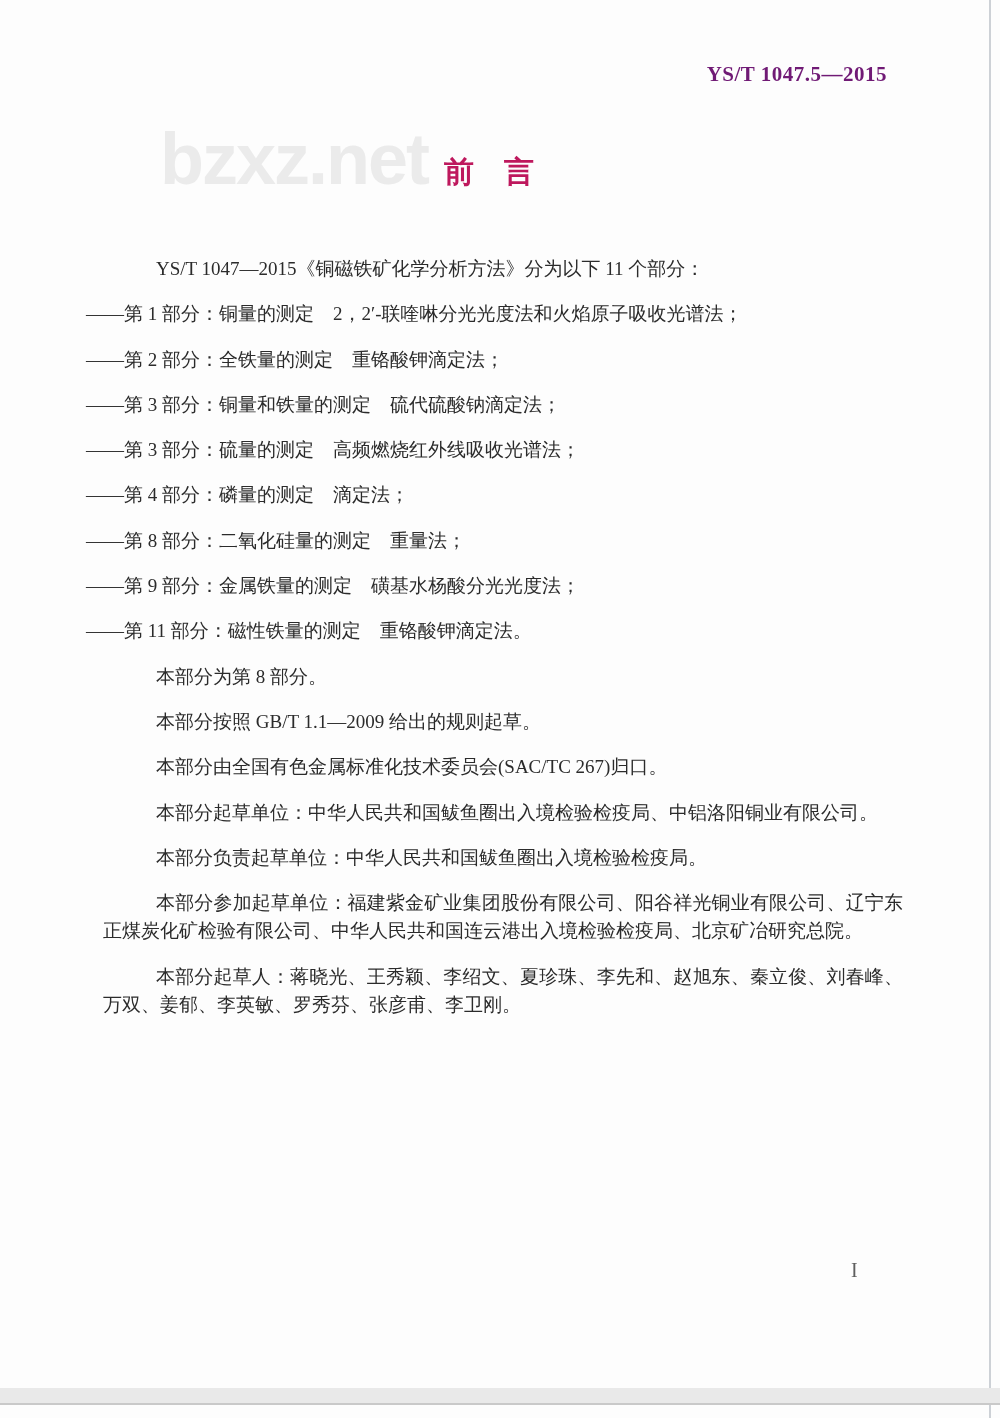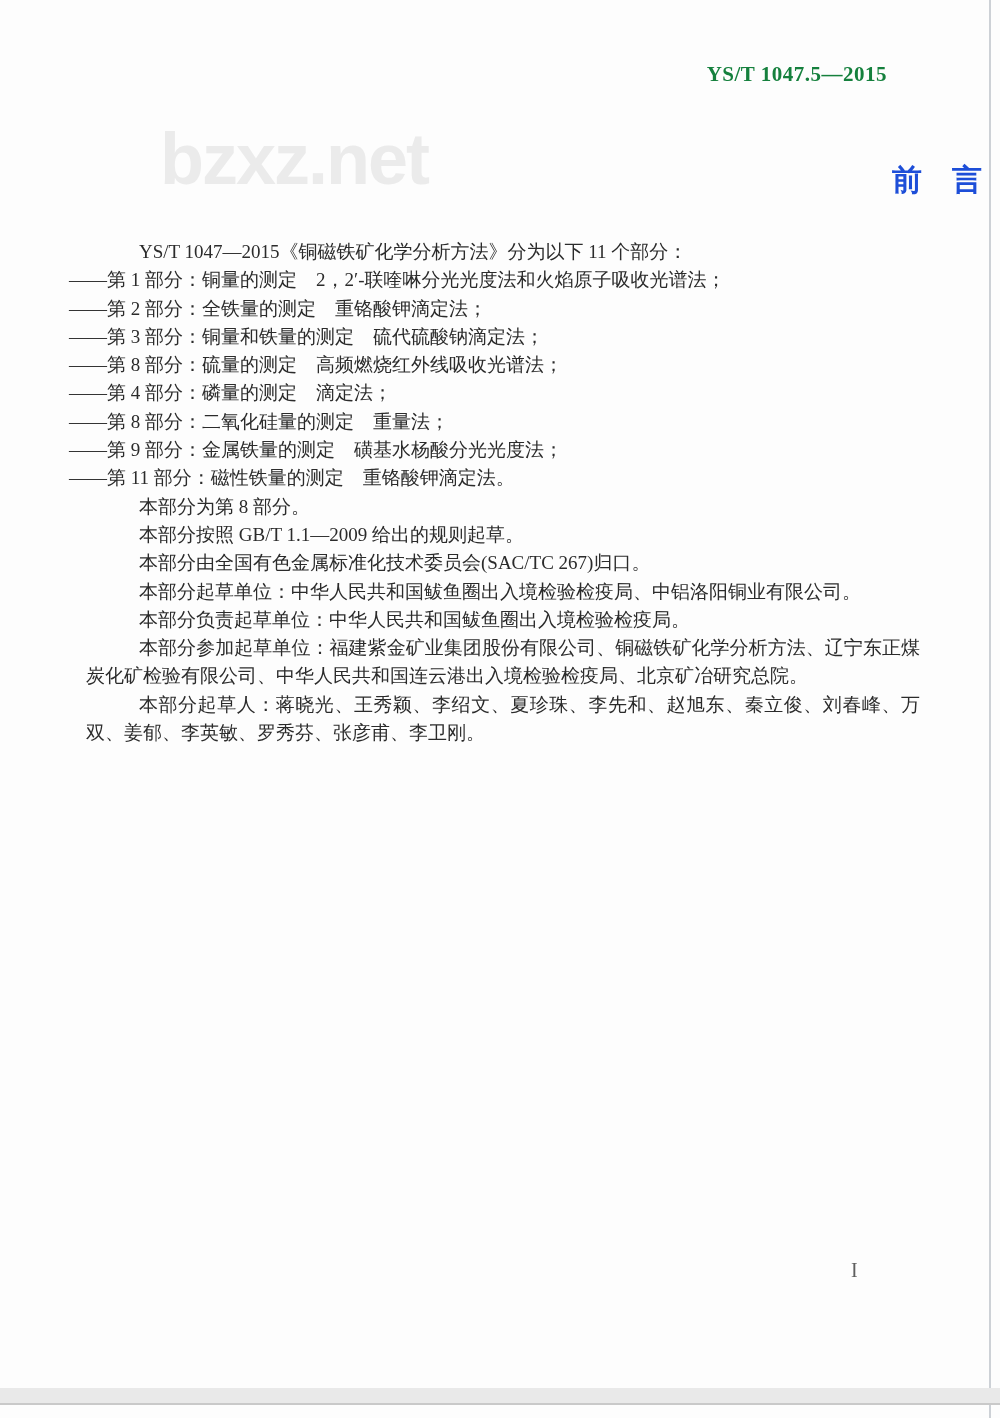--- a/index.html
+++ b/index.html
@@ -25,46 +25,46 @@
     white-space: nowrap;
   }
   .header-code {
     position: absolute;
     top: 62px;
     right: 113px;
     font-family: "Liberation Serif", serif;
     font-weight: 700;
     font-size: 21px;
     letter-spacing: 0.5px;
-    color: #15803d;
+    color: #701a75;
     white-space: nowrap;
   }
   .doc-title {
     position: absolute;
     left: 0;
     top: 150px;
     width: 970px;
-    text-align: right;
+    text-align: center;
     font-weight: 700;
     font-size: 30px;
     line-height: 36px;
-    color: #1d4ed8;
-    margin: 12px;
+    color: #be185d;
+    margin: 4px;
   }
   .body-text {
     position: absolute;
     left: 86px;
     top: 238px;
     width: 834px;
     font-size: 19px;
     line-height: 28.3px;
     text-align: justify;
     color: #2b2b2b;
   }
-  .body-text p { margin: 0; padding: 0; }
+  .body-text p { margin: 17px; padding: 0; }
   .para { text-indent: 53px; }
   .item { padding-left: 53px; text-indent: -17px; }
   .page-number {
     position: absolute;
     left: 851px;
     top: 1259px;
     font-size: 20px;
     color: #5f5f5f;
     font-family: "Liberation Serif", serif;
   }
@@ -95,31 +95,31 @@
 
   <div class="header-code">YS/T 1047.5—2015</div>
 
   <h1 class="doc-title">前　言</h1>
 
   <div class="body-text">
     <p class="para">YS/T 1047—2015《铜磁铁矿化学分析方法》分为以下 11 个部分：</p>
     <p class="item">——第 1 部分：铜量的测定　2，2′-联喹啉分光光度法和火焰原子吸收光谱法；</p>
     <p class="item">——第 2 部分：全铁量的测定　重铬酸钾滴定法；</p>
     <p class="item">——第 3 部分：铜量和铁量的测定　硫代硫酸钠滴定法；</p>
-    <p class="item">——第 8 部分：硫量的测定　高频燃烧红外线吸收光谱法；</p>
+    <p class="item">——第 3 部分：硫量的测定　高频燃烧红外线吸收光谱法；</p>
     <p class="item">——第 4 部分：磷量的测定　滴定法；</p>
     <p class="item">——第 8 部分：二氧化硅量的测定　重量法；</p>
     <p class="item">——第 9 部分：金属铁量的测定　磺基水杨酸分光光度法；</p>
     <p class="item">——第 11 部分：磁性铁量的测定　重铬酸钾滴定法。</p>
     <p class="para">本部分为第 8 部分。</p>
     <p class="para">本部分按照 GB/T 1.1—2009 给出的规则起草。</p>
     <p class="para">本部分由全国有色金属标准化技术委员会(SAC/TC 267)归口。</p>
     <p class="para">本部分起草单位：中华人民共和国鲅鱼圈出入境检验检疫局、中铝洛阳铜业有限公司。</p>
     <p class="para">本部分负责起草单位：中华人民共和国鲅鱼圈出入境检验检疫局。</p>
-    <p class="para">本部分参加起草单位：福建紫金矿业集团股份有限公司、铜磁铁矿化学分析方法、辽宁东正煤炭化矿检验有限公司、中华人民共和国连云港出入境检验检疫局、北京矿冶研究总院。</p>
+    <p class="para">本部分参加起草单位：福建紫金矿业集团股份有限公司、阳谷祥光铜业有限公司、辽宁东正煤炭化矿检验有限公司、中华人民共和国连云港出入境检验检疫局、北京矿冶研究总院。</p>
     <p class="para">本部分起草人：蒋晓光、王秀颖、李绍文、夏珍珠、李先和、赵旭东、秦立俊、刘春峰、万双、姜郁、李英敏、罗秀芬、张彦甫、李卫刚。</p>
   </div>
 
   <div class="page-number">I</div>
 
   <div class="scan-right-line"></div>
   <div class="scan-bottom-band"></div>
 
 </div>
 

